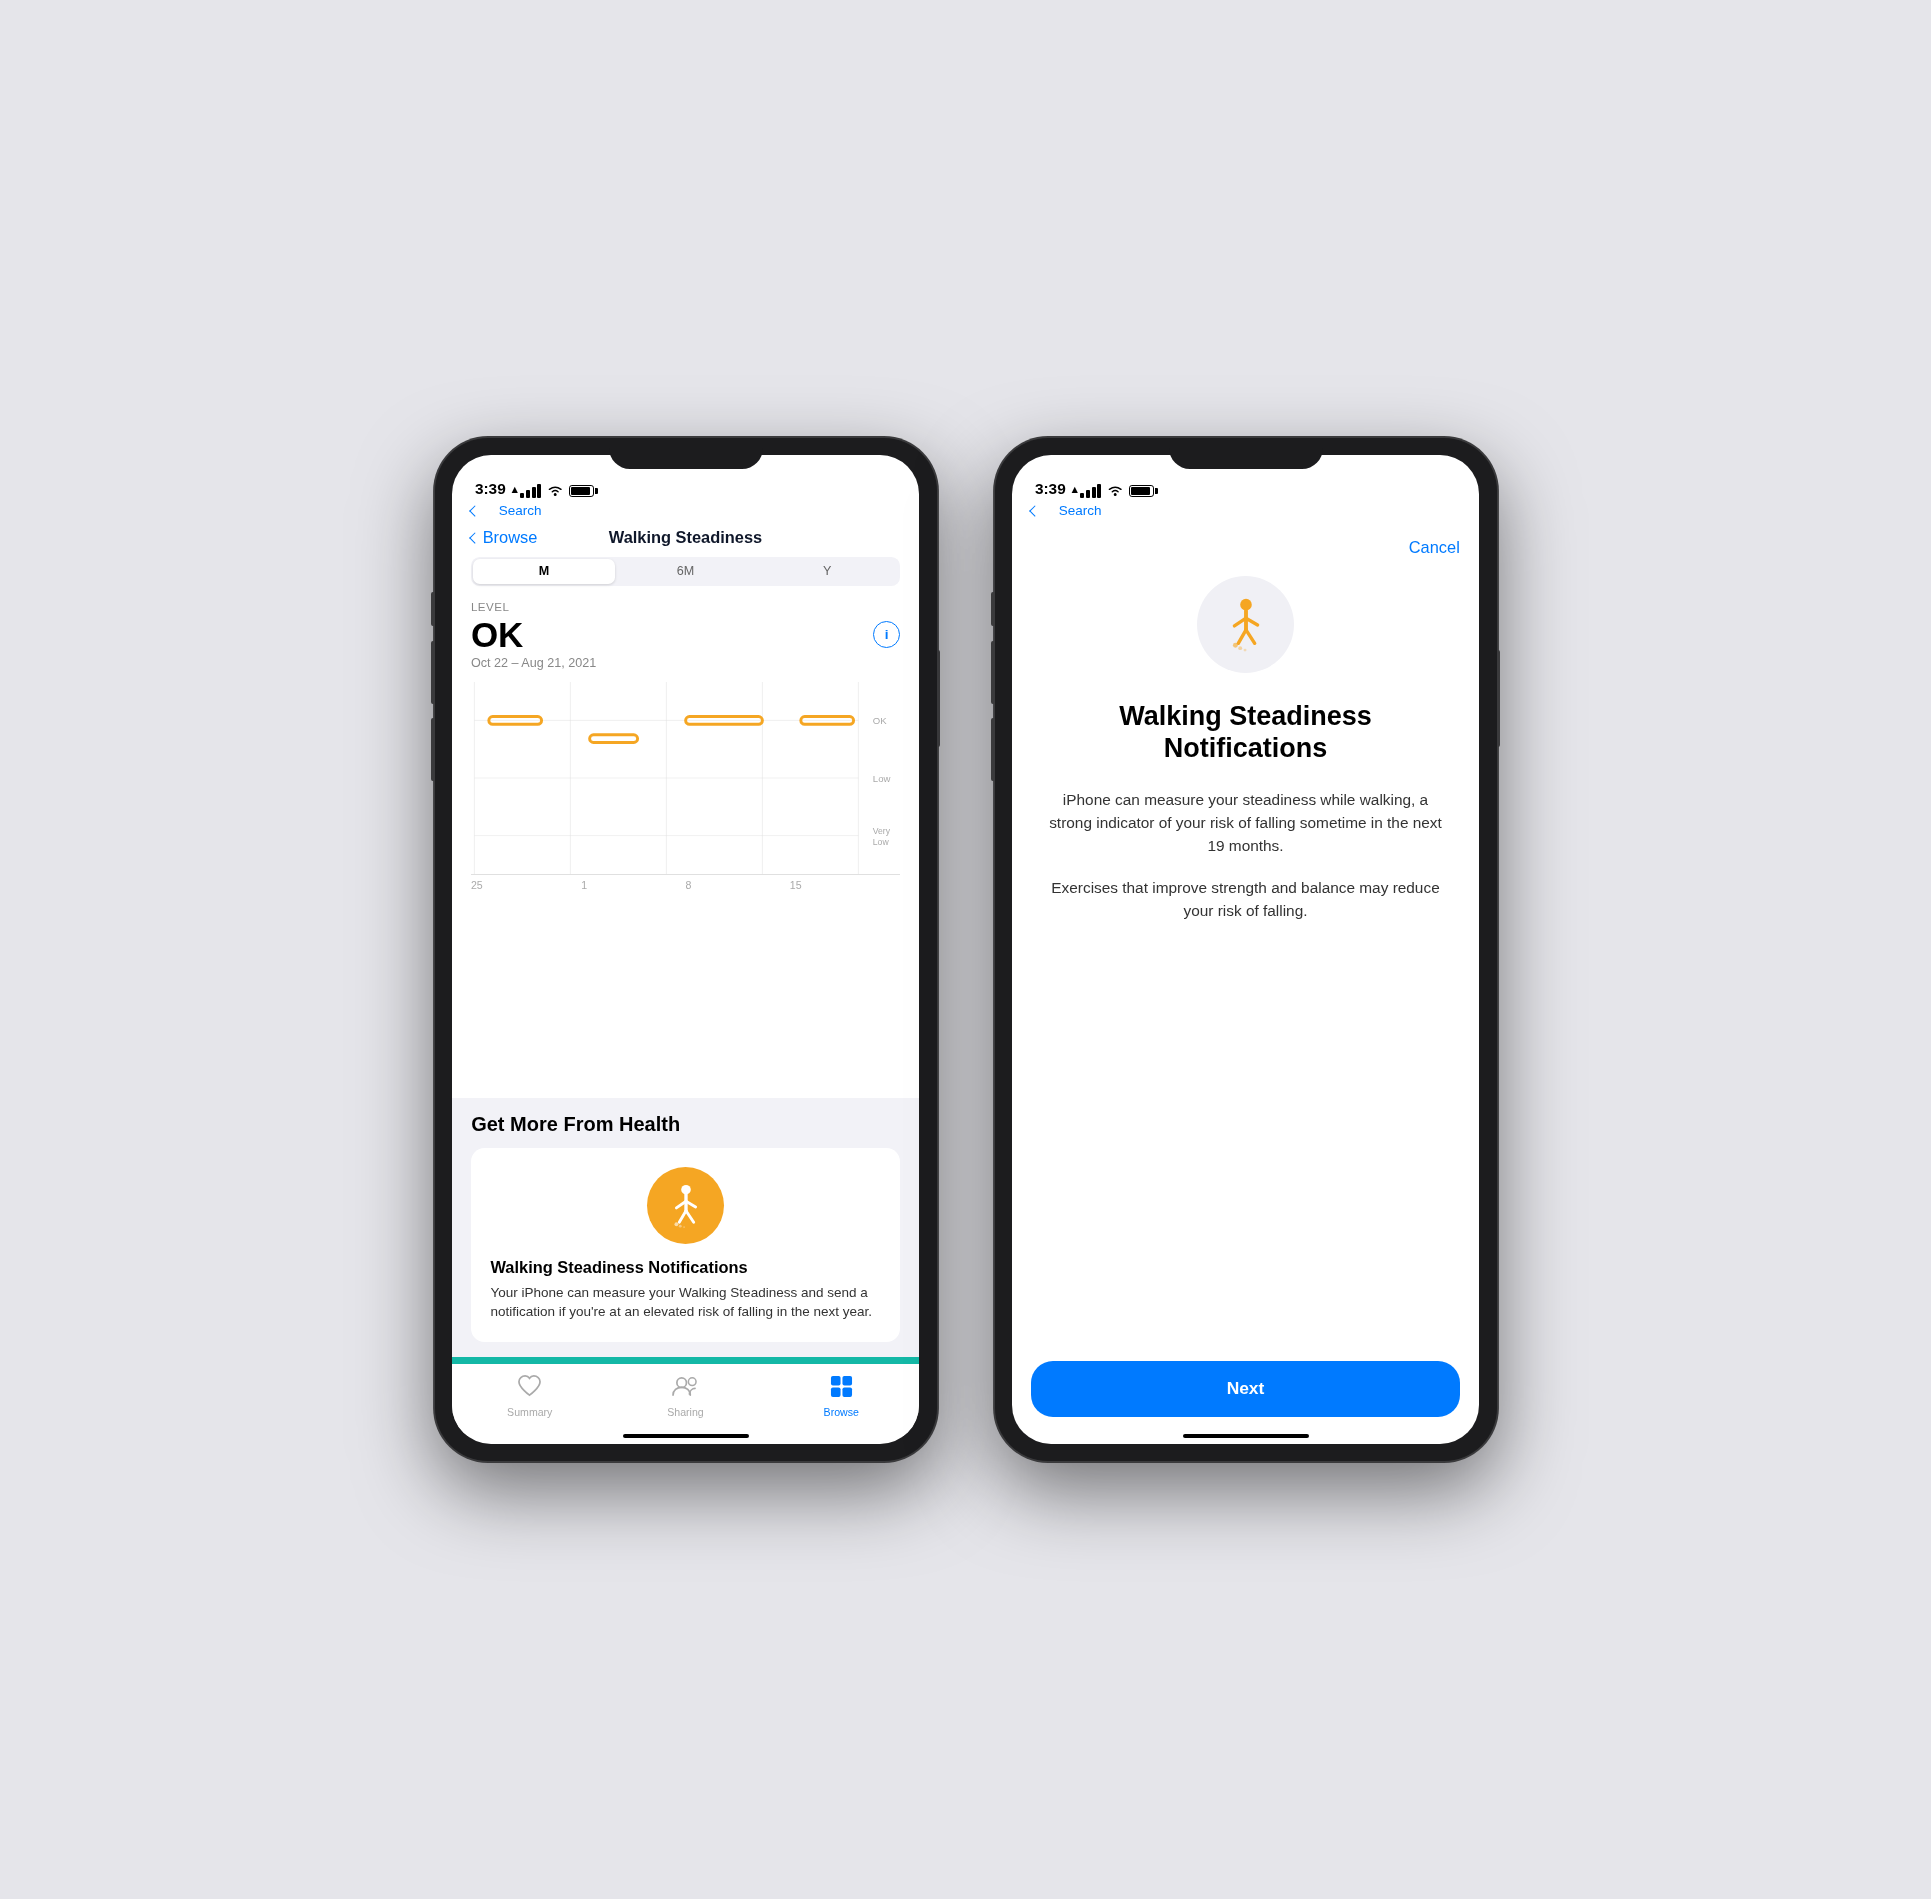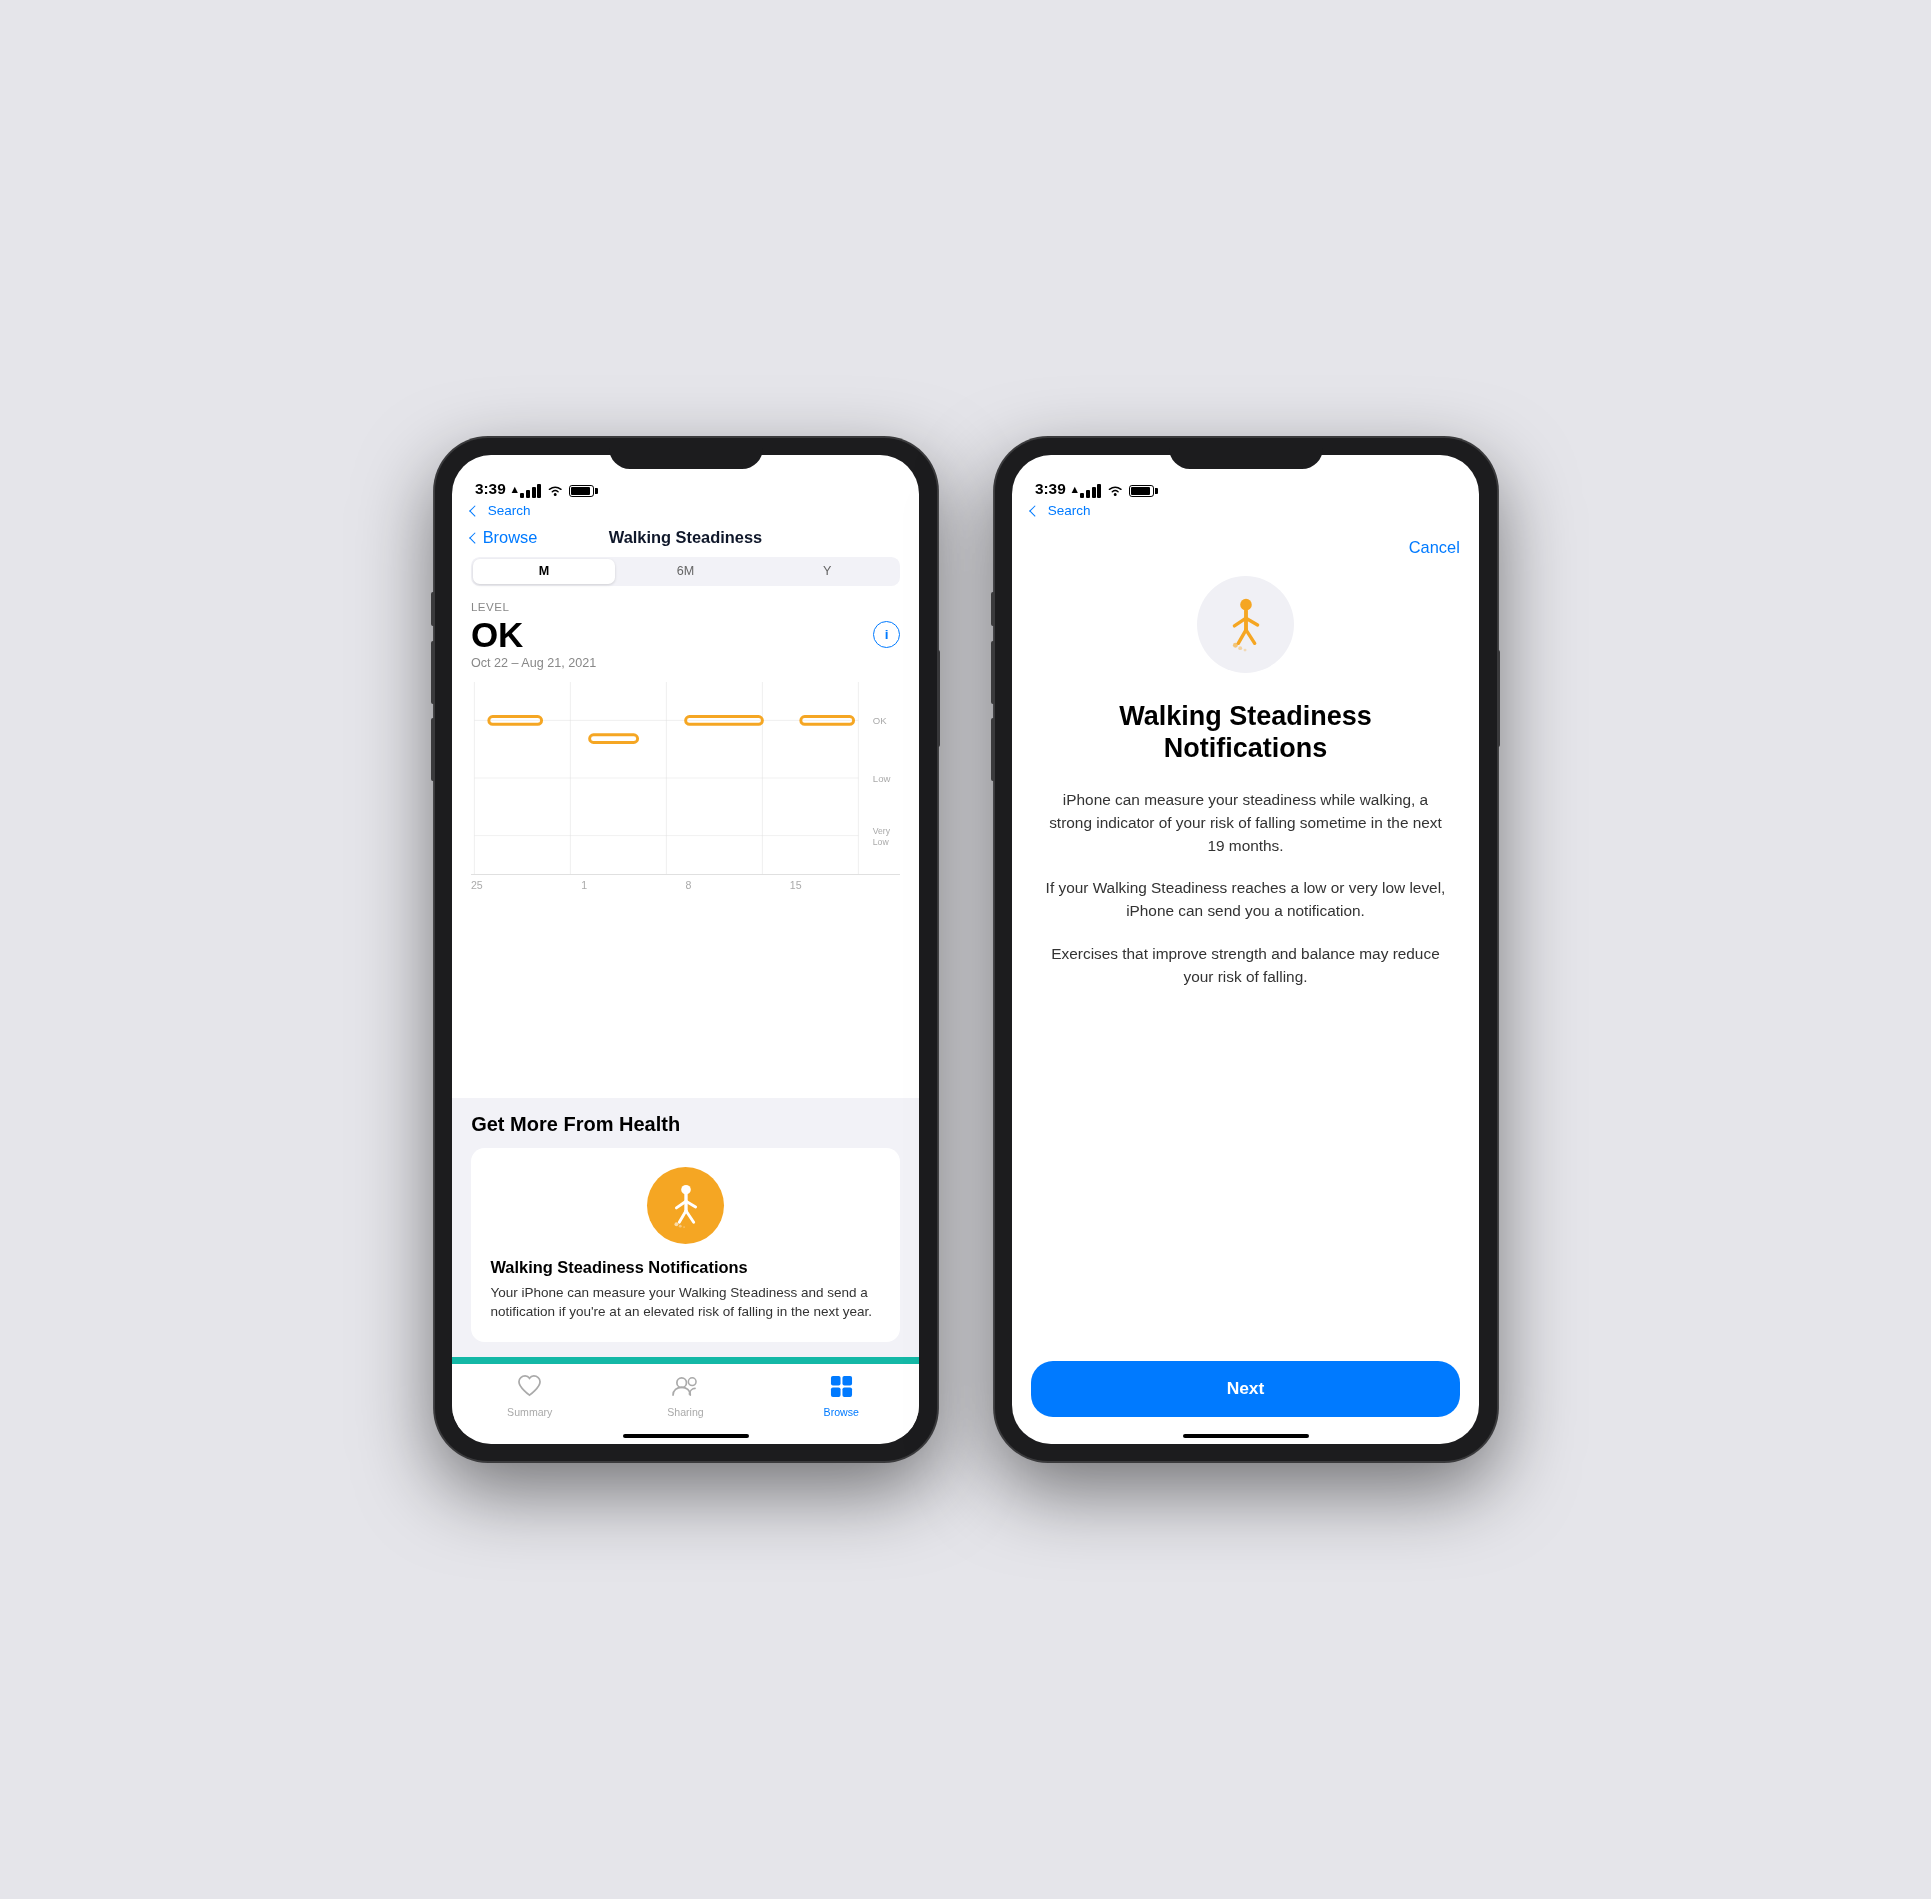--- a/index.html
+++ b/index.html
@@ -170,21 +170,21 @@
       border-radius: 1px;
     }
 
     .search-back {
       font-size: 13.5px;
       color: #007aff;
       padding: 0 19.3px;
       padding-bottom: 3.9px;
       display: flex;
       align-items: center;
-      gap: 7px;
+      gap: 18px;
     }
 
     .nav-bar {
       display: flex;
       align-items: center;
       padding: 5.8px 19.3px 9.7px;
       position: relative;
     }
 
     .nav-back {
@@ -693,21 +693,20 @@
             <line x1="30" y1="36" x2="39" y2="50" stroke="#f5a623" stroke-width="3.5" stroke-linecap="round"></line>
             <circle cx="19" cy="52" r="2.5" fill="#f5a623" opacity="0.6"></circle>
             <circle cx="24" cy="55" r="2" fill="#f5a623" opacity="0.4"></circle>
             <circle cx="29" cy="57" r="1.5" fill="#f5a623" opacity="0.3"></circle>
           </svg>
         </div>
 
         <div class="modal-title">Walking Steadiness Notifications</div>
 
         <div class="modal-paragraph">iPhone can measure your steadiness while walking, a strong indicator of your risk of falling sometime in the next 19 months.</div>
-        <div class="modal-paragraph">If your Walking Steadiness reaches a low or very low level, iPhone can send you a notification.</div>
         <div class="modal-paragraph">Exercises that improve strength and balance may reduce your risk of falling.</div>
       </div>
 
       <div class="modal-footer">
         <button class="next-button">Next</button>
       </div>
 
       <div class="home-indicator">
         <div class="home-bar"></div>
       </div>

